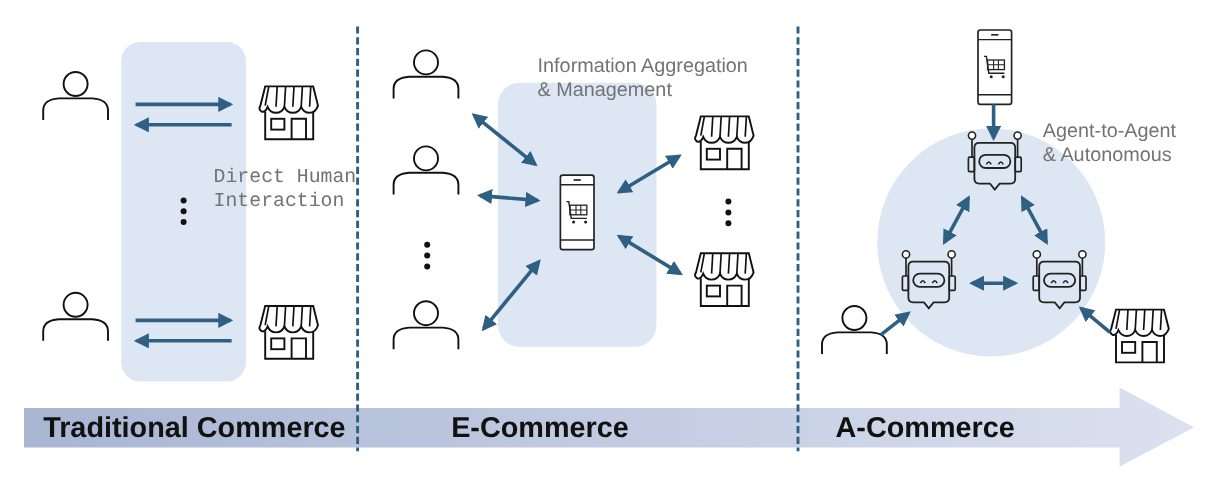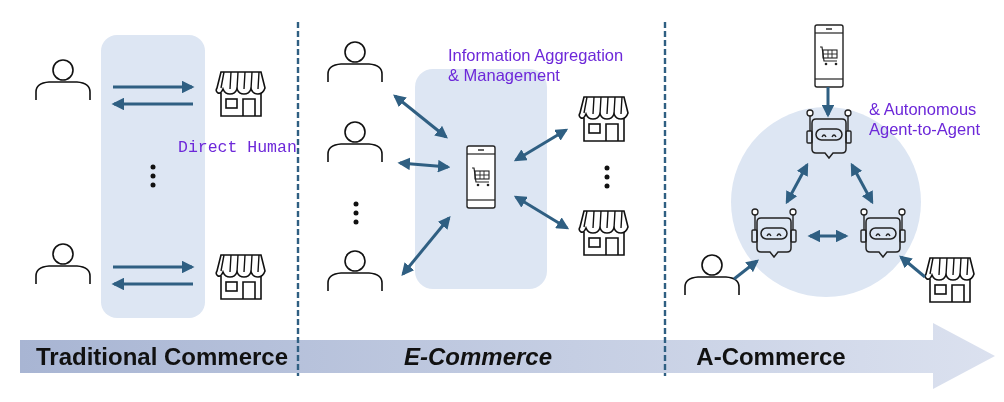--- a/index.html
+++ b/index.html
@@ -1,18 +1,18 @@
 <!DOCTYPE html>
 <html><head>
 <meta charset="utf-8">
 <style>
   html, body { margin: 0; padding: 0; background: #ffffff; }
   body { width: 1004px; height: 402px; position: relative; overflow: hidden; font-family: "Liberation Sans", sans-serif; }
   #stage { position: absolute; left: 0; top: 0; width: 1004px; height: 402px; }
-  .caption { position: absolute; color: #6d28d9; font-size: 16.5px; line-height: 20px; font-family: "Liberation Sans", sans-serif; white-space: nowrap; }
+  .caption { position: absolute; color: #737373; font-size: 16.5px; line-height: 20px; font-family: "Liberation Sans", sans-serif; white-space: nowrap; }
   .caption span { display: block; }
   .era-label { position: absolute; top: 343px; font-weight: bold; font-size: 24px; color: #111; font-family: "Liberation Sans", sans-serif; white-space: nowrap; transform: translateX(-50%); }
 </style>
 </head>
 <body>
 
 <svg id="stage" width="1004" height="402" viewBox="0 0 1004 402" xmlns="http://www.w3.org/2000/svg">
   <defs>
     <linearGradient id="tlgrad" x1="0" y1="0" x2="1" y2="0">
       <stop offset="0" stop-color="#a8b5d3"></stop>
@@ -122,25 +122,26 @@
 
   <use href="#person" x="712" y="279"></use>
   <line x1="734" y1="279" x2="757" y2="261" stroke="#2f5f82" stroke-width="3" marker-end="url(#ah)"></line>
 
   <use href="#store" x="950" y="280"></use>
   <line x1="925" y1="277" x2="901" y2="257" stroke="#2f5f82" stroke-width="3" marker-end="url(#ah)"></line>
 </svg>
 
 <div class="caption" style="left:178px; top:138px;font-family:Liberation Mono, monospace;">
   <span>Direct Human</span>
+  <span>Interaction</span>
 </div>
 <div class="caption" style="left:448px; top:45px;">
   <span>Information Aggregation</span>
   <span>&amp; Management</span>
 </div>
 <div class="caption" style="left:869px; top:99px;">
+  <span>Agent-to-Agent</span>
   <span>&amp; Autonomous</span>
-  <span>Agent-to-Agent</span>
 </div>
 
 <div class="era-label" style="left:162px;">Traditional Commerce</div>
-<div class="era-label" style="left:478px;font-style:italic;">E-Commerce</div>
+<div class="era-label" style="left:450px;">E-Commerce</div>
 <div class="era-label" style="left:771px;">A-Commerce</div>
 
 </body></html>

